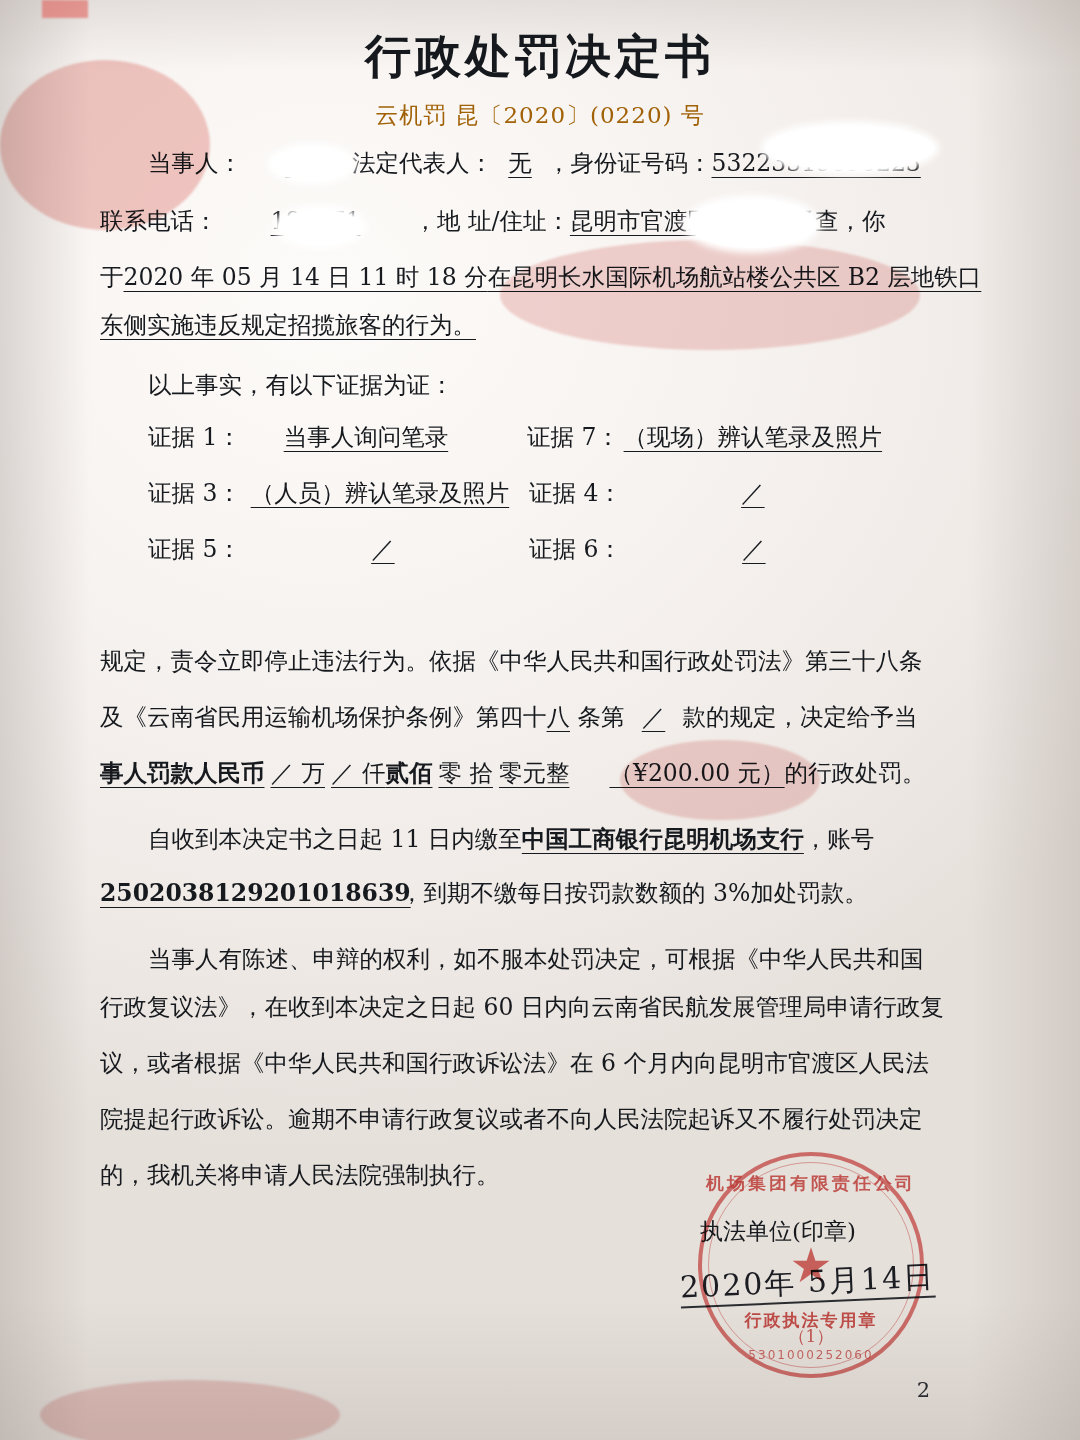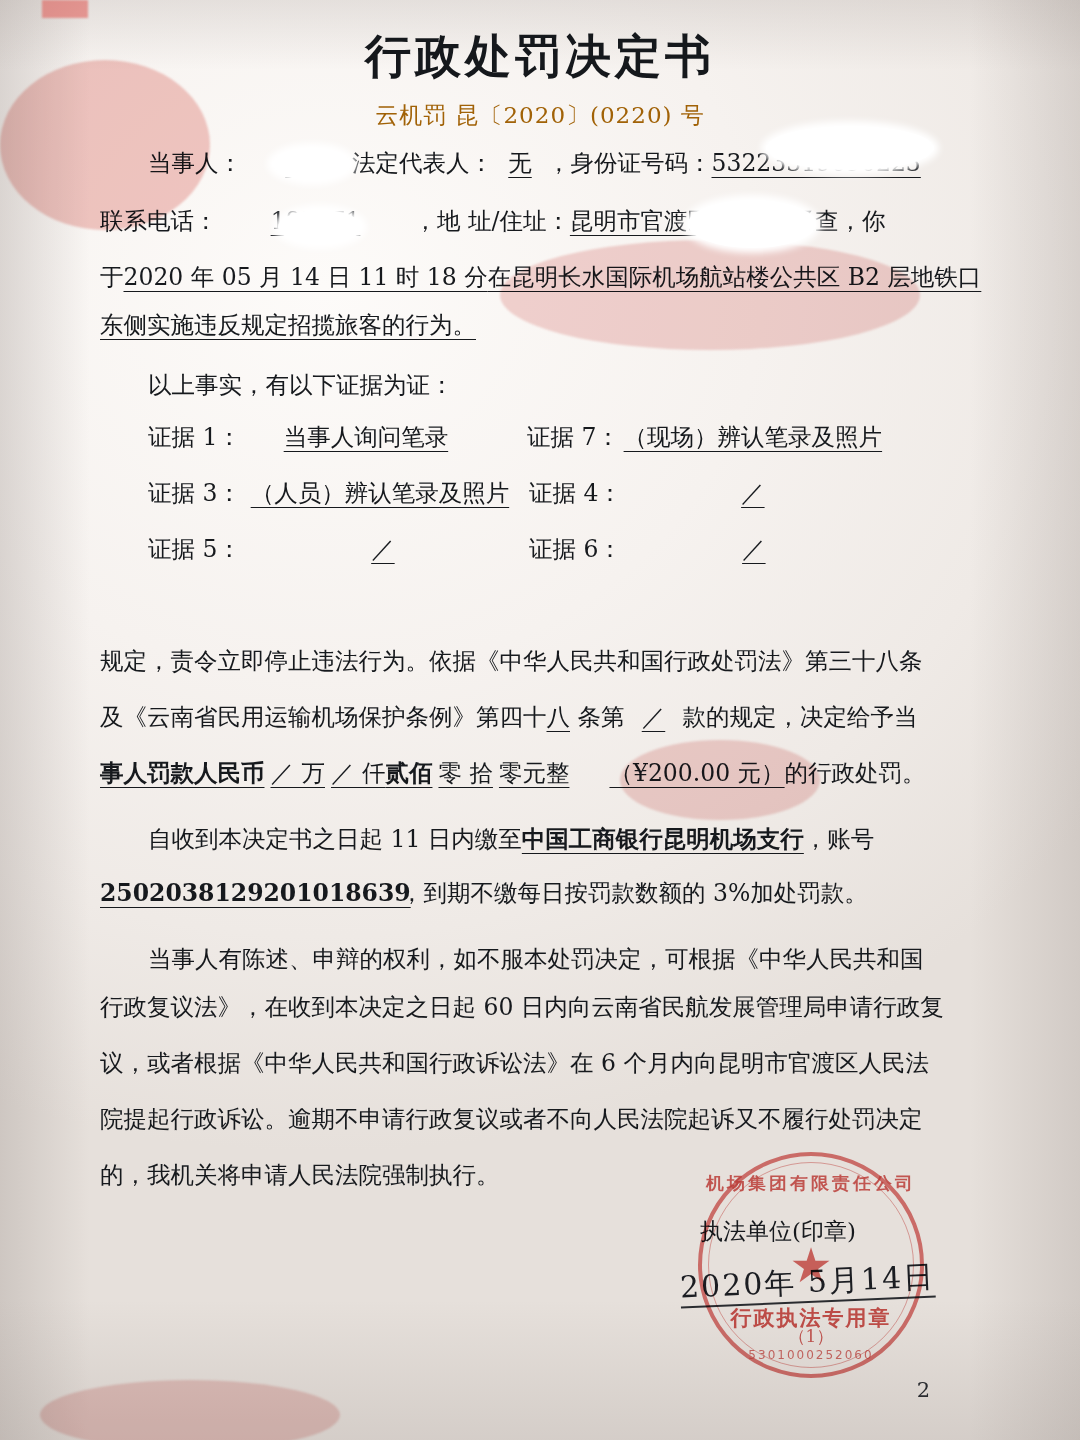--- a/index.html
+++ b/index.html
@@ -154,21 +154,21 @@
     transform: scaleX(1.05);
   }
   #seal .bottom-text {
     position: absolute;
     left: 0; right: 0;
     bottom: 42px;
     text-align: center;
     color: rgba(200, 42, 38, 0.9);
     font-family: "DejaVu Serif", "Liberation Serif", serif;
     font-weight: bold;
-    font-size: 21px;
+    font-size: 17px;
     letter-spacing: 2px;
   }
   #seal .code-text {
     position: absolute;
     left: 0; right: 0;
     bottom: 12px;
     text-align: center;
     color: rgba(200, 42, 38, 0.75);
     font-family: "DejaVu Sans", sans-serif;
     font-size: 12px;

